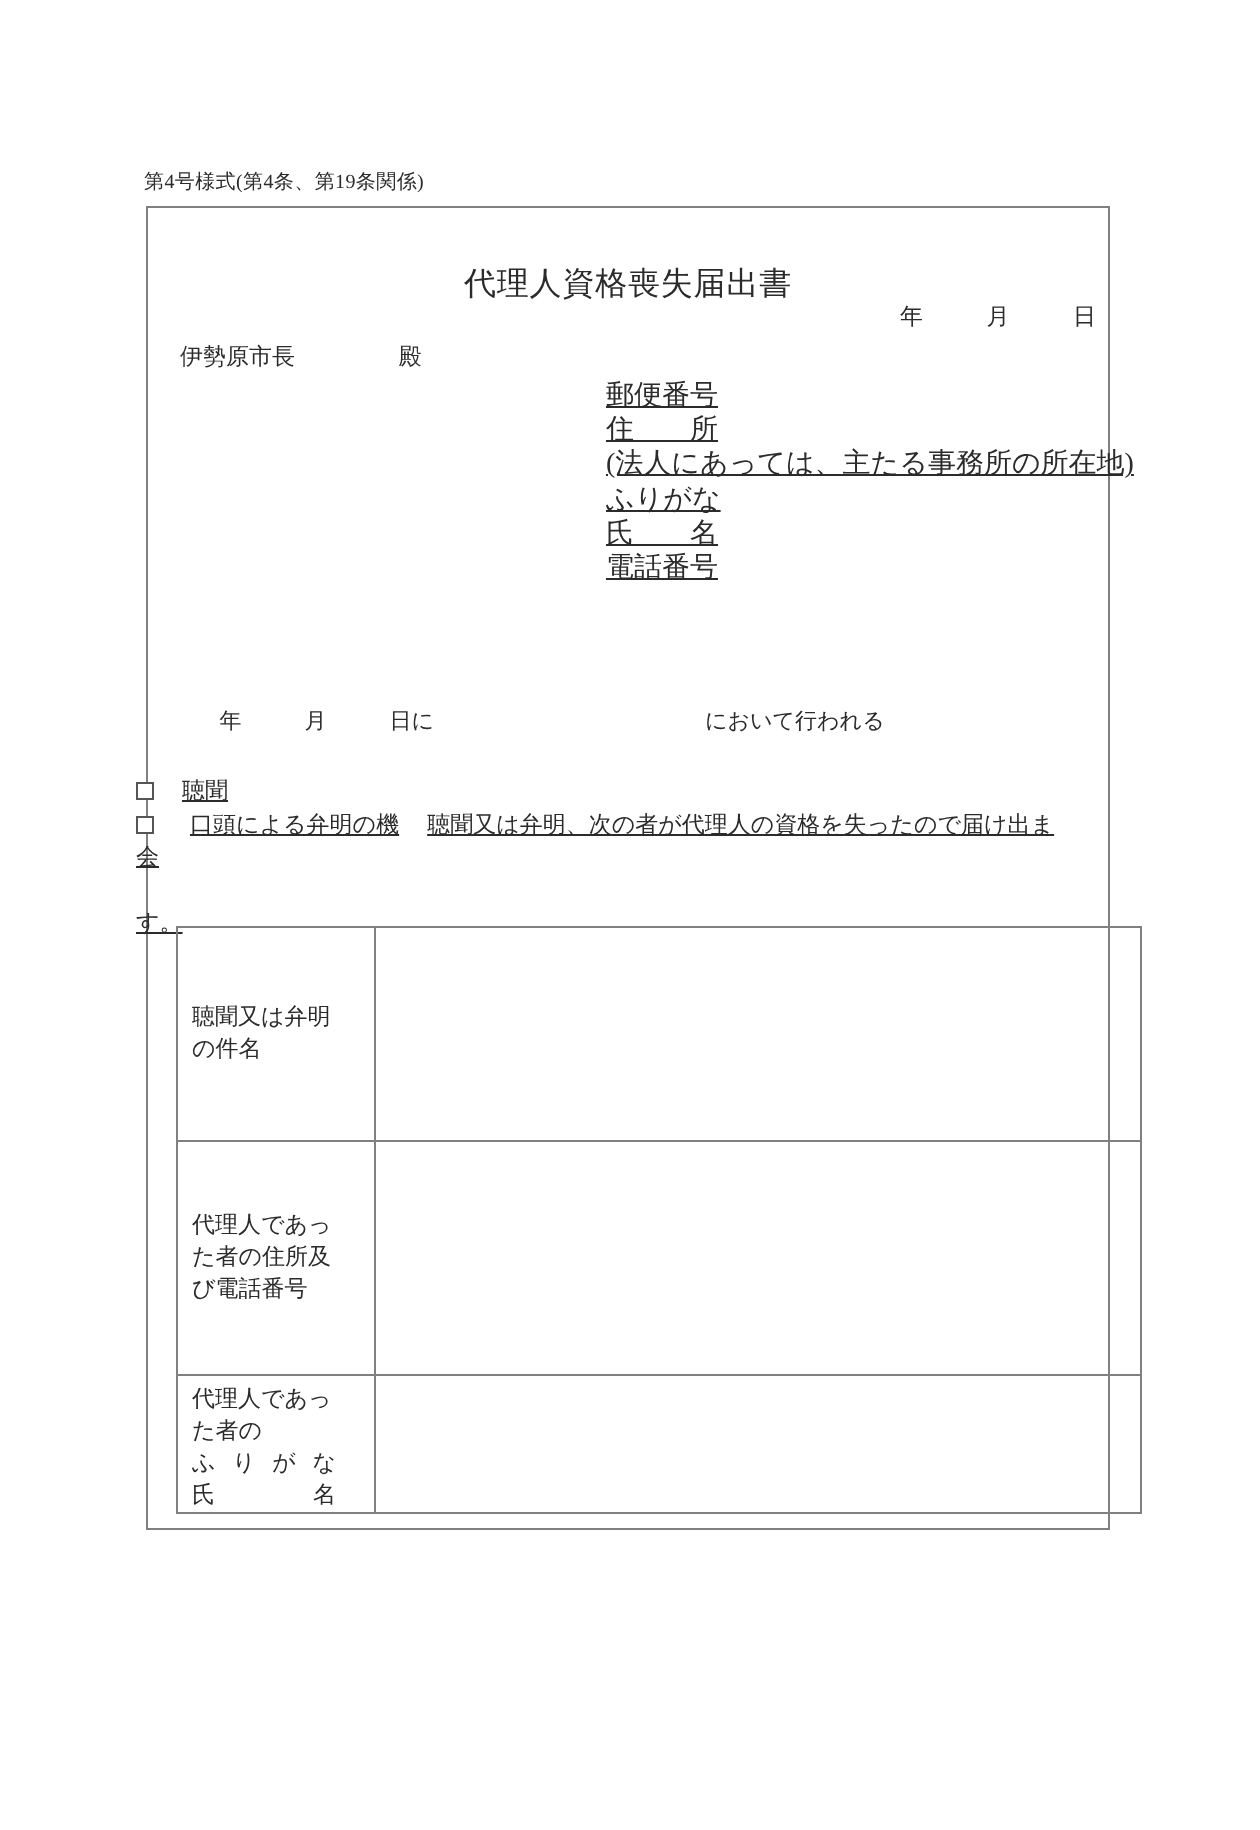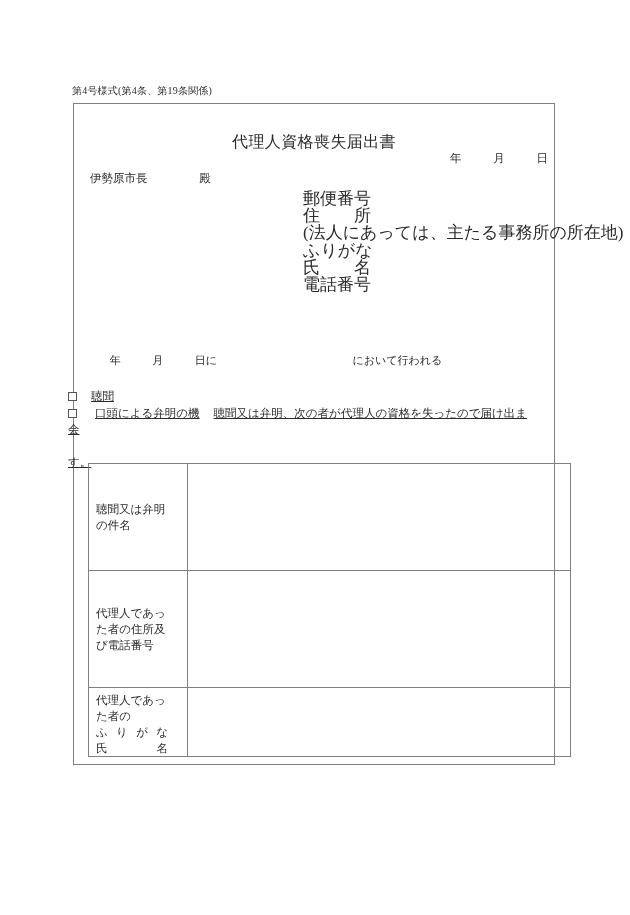--- a/index.html
+++ b/index.html
@@ -71,22 +71,23 @@
     font-size: 11.5px;
     white-space: nowrap;
   }
   .addressee .gap-md { display: inline-block; width: 46px; }
 
   
   .applicant-block {
     position: absolute;
     left: 303px;
     top: 190px;
-    font-size: 17px;
+    font-size: 14px;
     line-height: 17.2px;
+    text-decoration: underline;
   }
 
   
   .event-line {
     position: absolute;
     left: 73px;
     top: 353px;
     width: 482px;
     font-size: 11px;
     white-space: nowrap;

